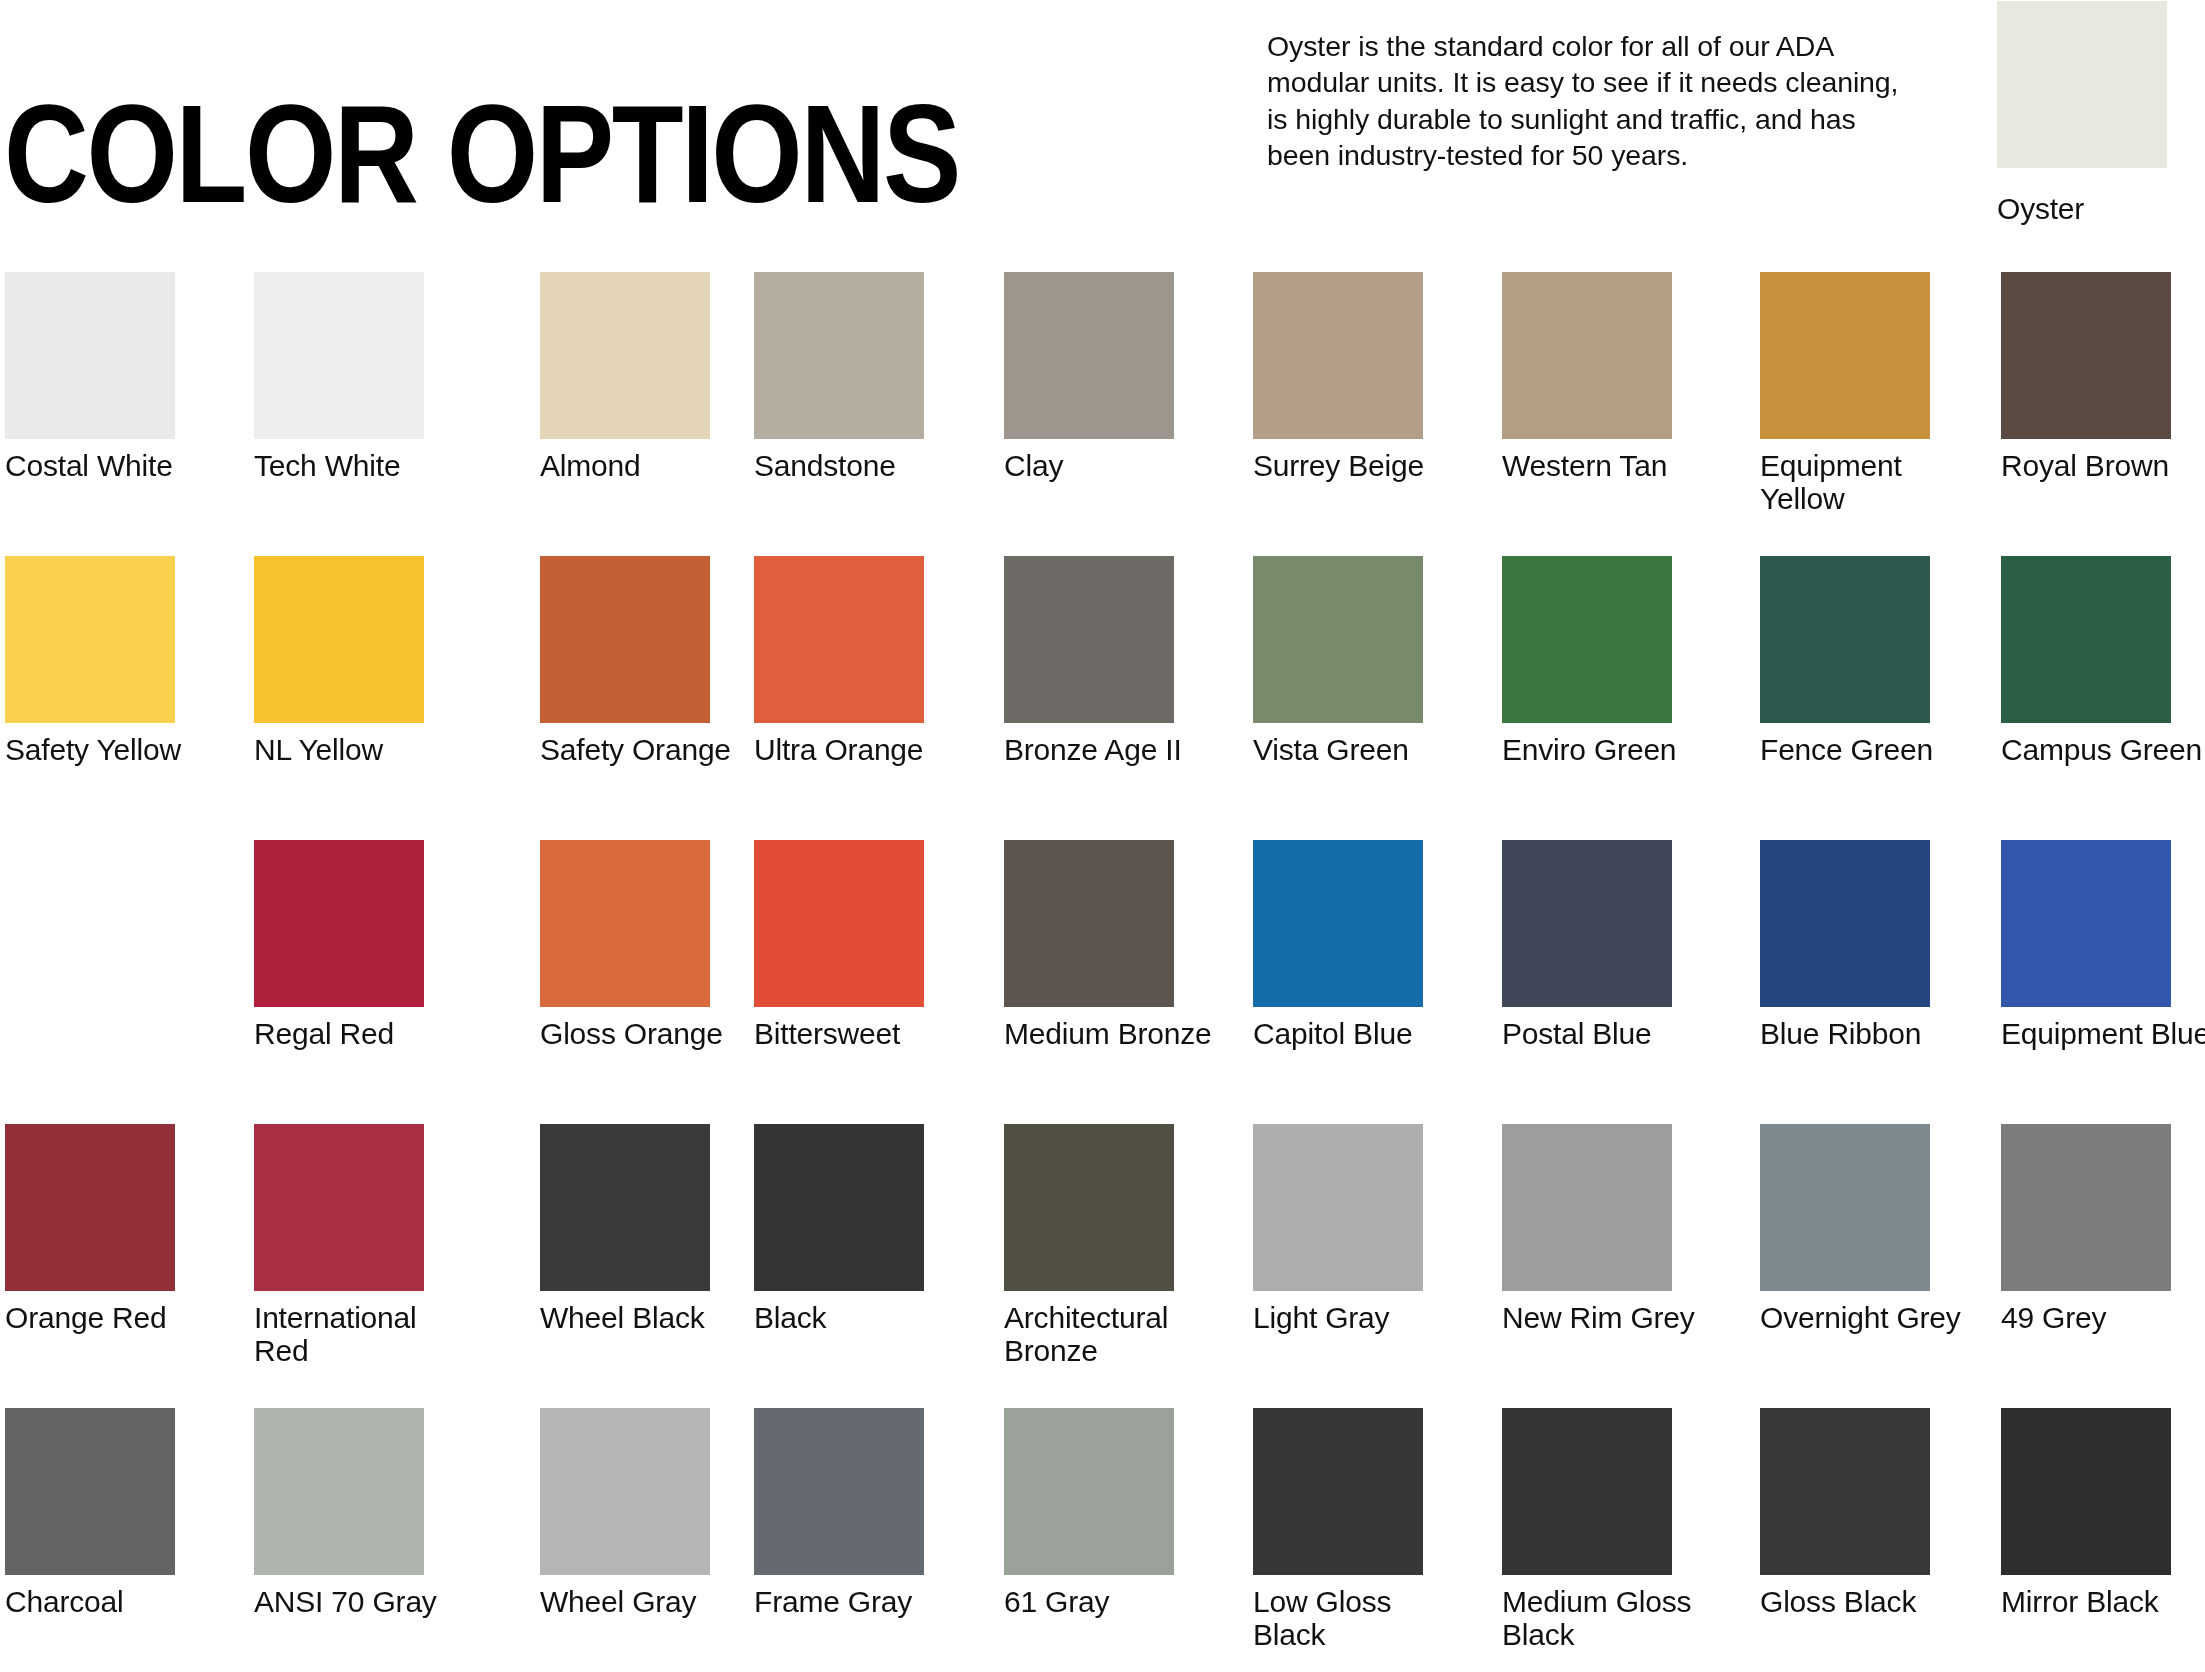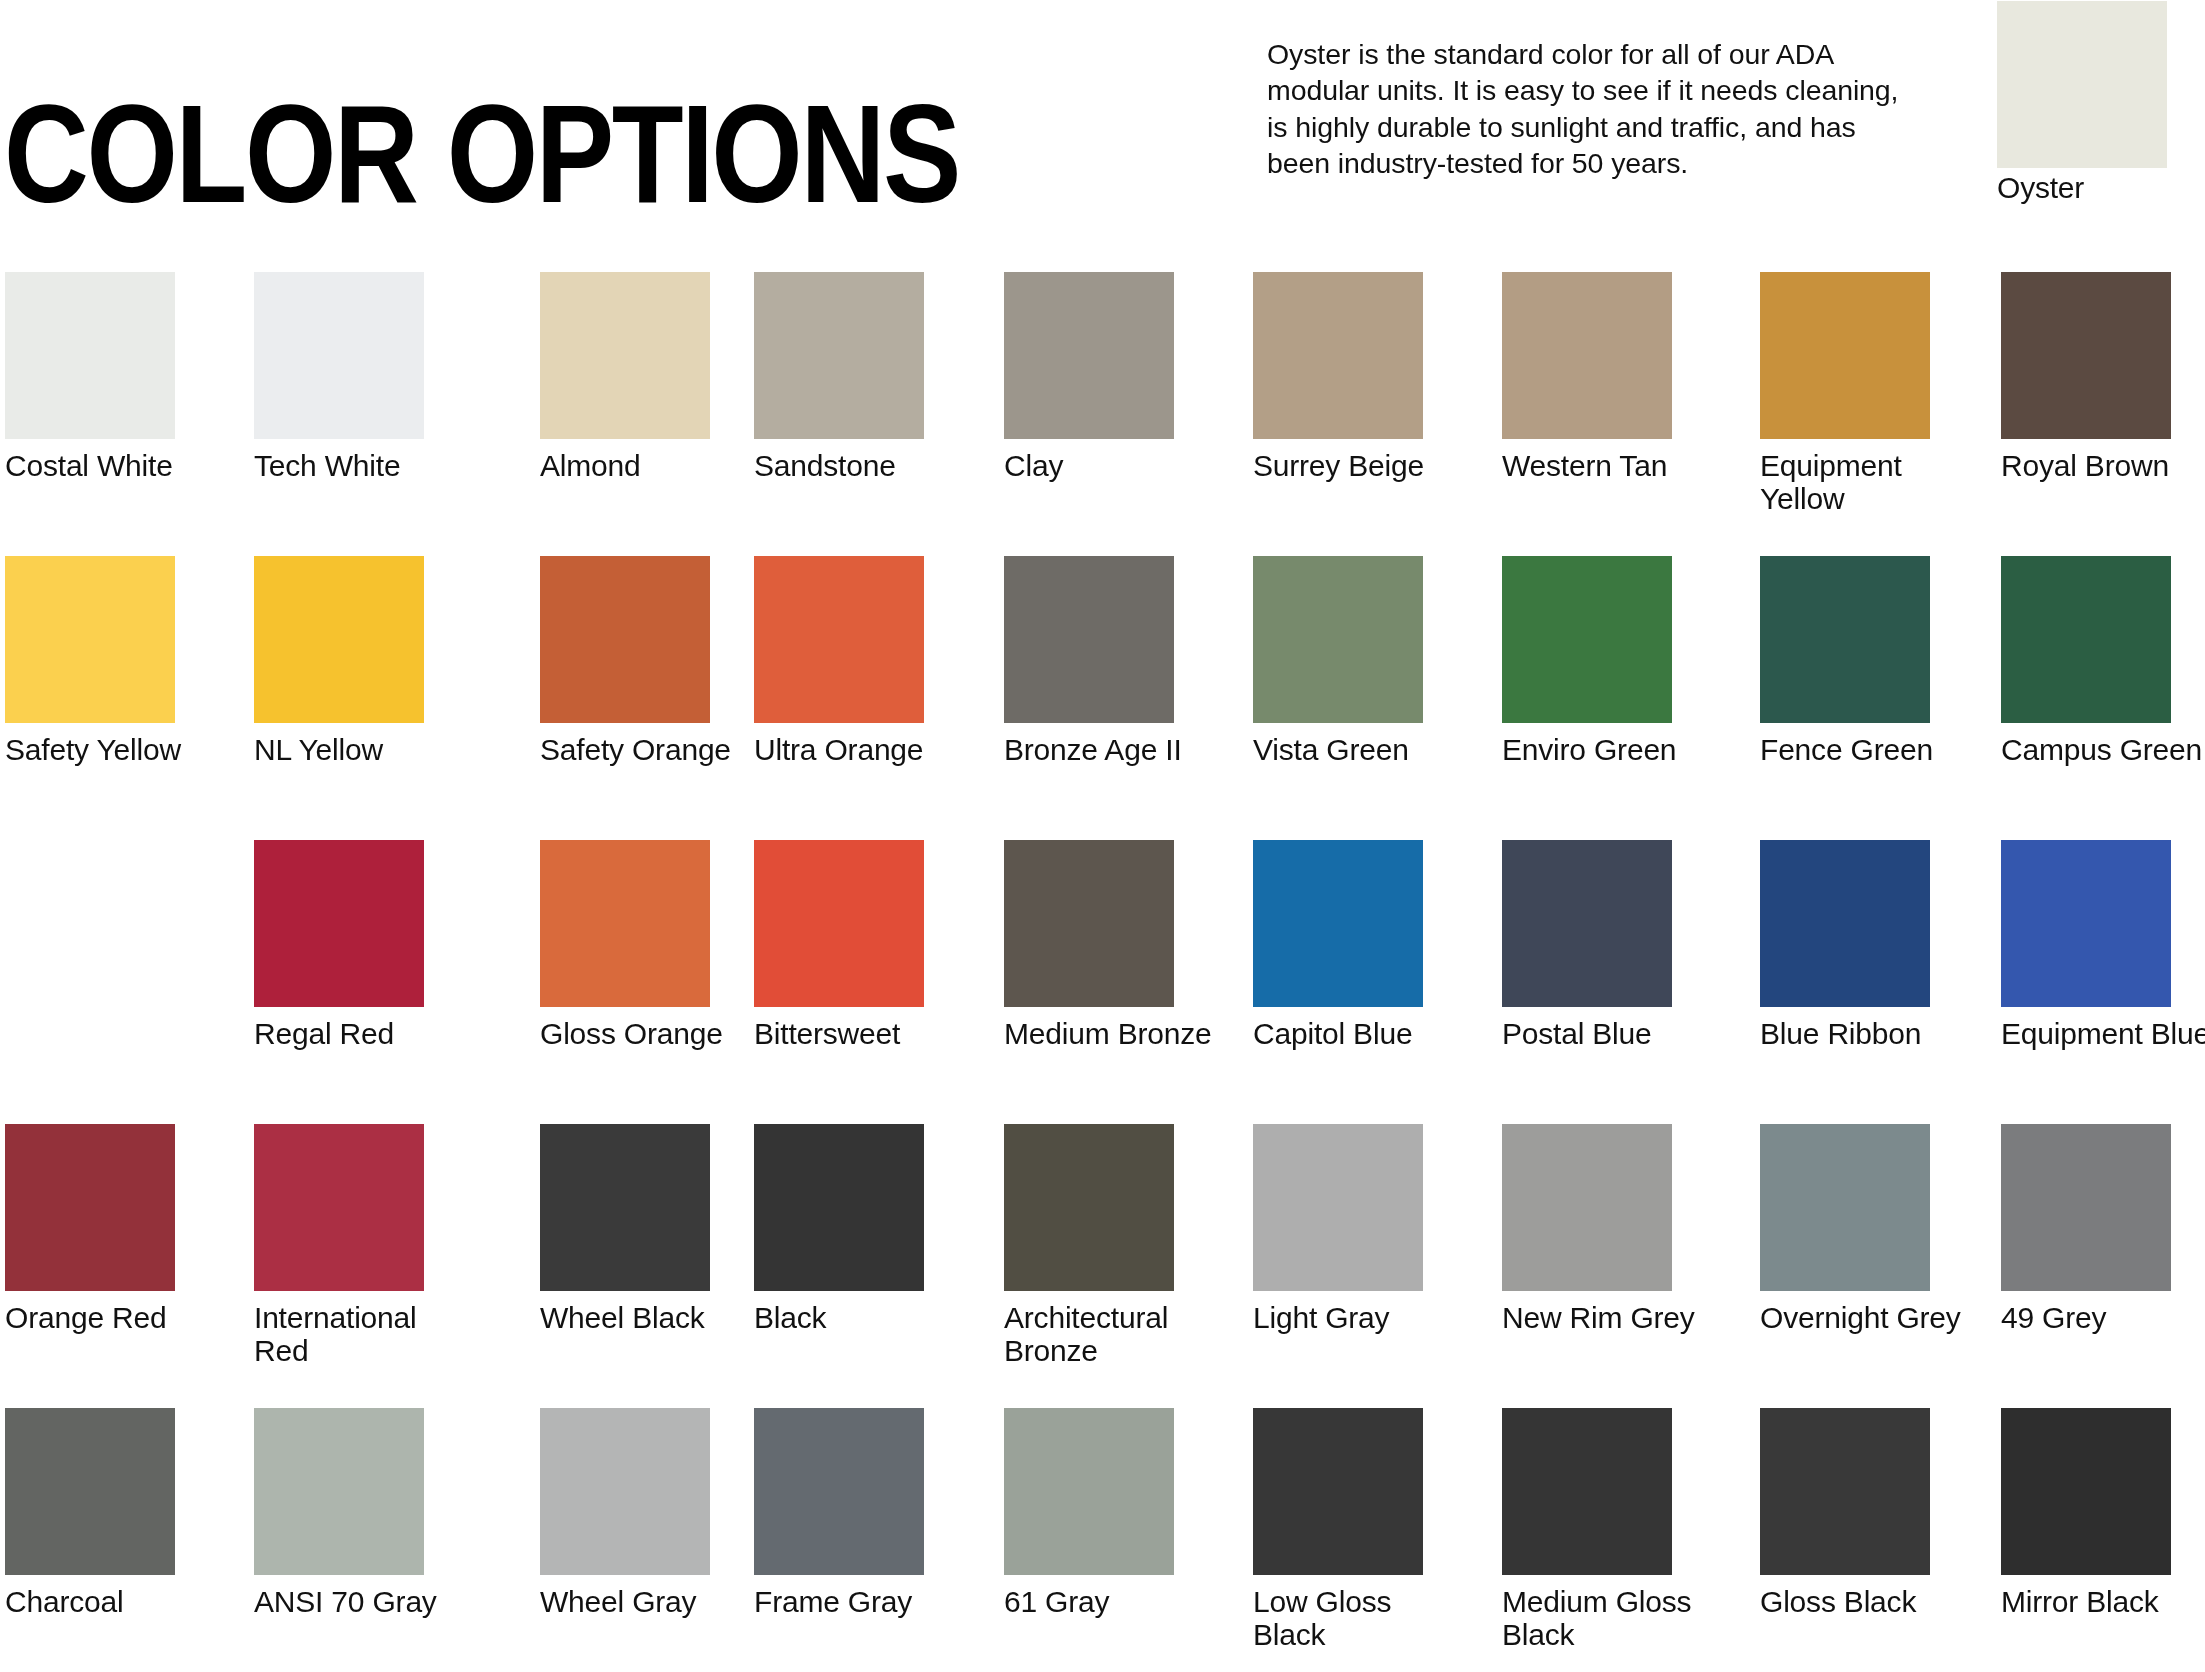--- a/index.html
+++ b/index.html
@@ -37,21 +37,21 @@
     letter-spacing: -2.9px;
     color: #000000;
     transform: scaleX(0.84);
     transform-origin: left top;
     white-space: nowrap;
   }
 
   #intro-text {
     position: absolute;
     left: 1267px;
-    top: 36px;
+    top: 28px;
     width: 706px;
     font-size: 28.5px;
     line-height: 1.28;
     color: #111111;
     font-weight: 400;
     letter-spacing: -0.1px;
   }
   #intro-text .line { display: block; white-space: nowrap; }
 
   
@@ -61,21 +61,21 @@
     top: 1.4px;
     width: 170px;
   }
   #oyster-block .swatch {
     width: 170px;
     height: 167px;
     display: block;
   }
   #oyster-block .label {
     display: block;
-    margin-top: 4px;
+    margin-top: 25px;
     font-size: 30px;
     line-height: 1.08;
     color: #111111;
     letter-spacing: -0.2px;
   }
 
   
   #swatch-grid {
     position: absolute;
     left: 0;

